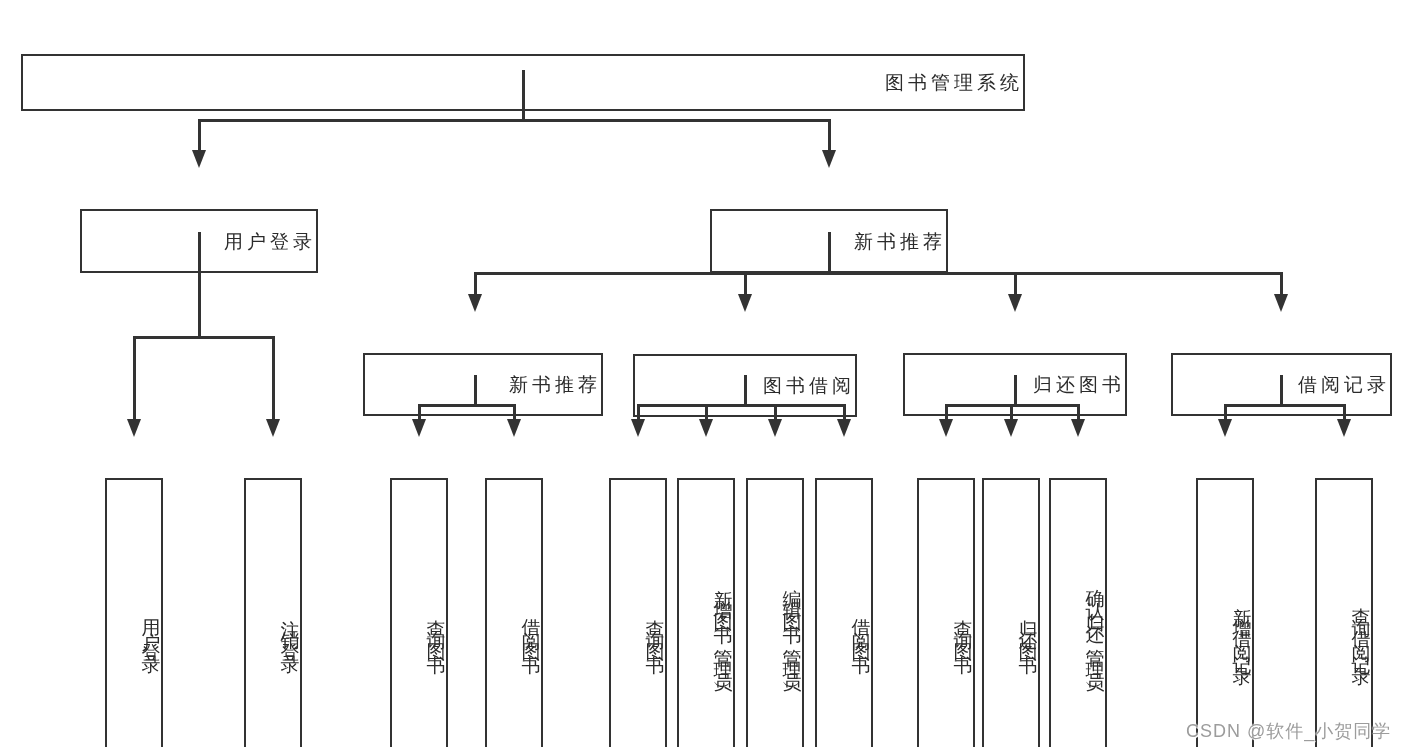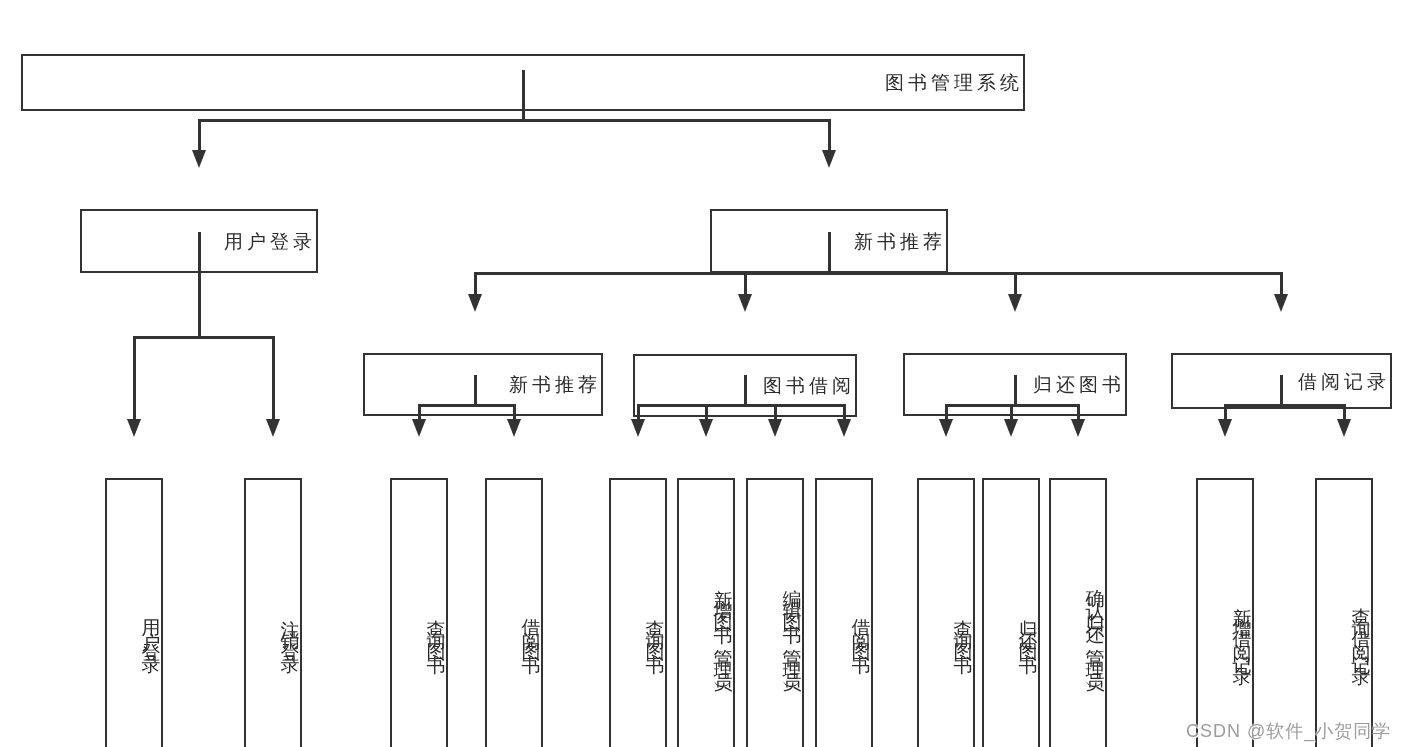--- a/index.html
+++ b/index.html
@@ -62,21 +62,21 @@
 
   <div class="box" style="left:363px;top:312px;width:240px;height:63px;">
     <span class="hlabel">新书推荐</span>
   </div>
   <div class="box" style="left:633px;top:313px;width:224px;height:63px;">
     <span class="hlabel">图书借阅</span>
   </div>
   <div class="box" style="left:903px;top:312px;width:224px;height:63px;">
     <span class="hlabel">归还图书</span>
   </div>
-  <div class="box" style="left:1171px;top:312px;width:221px;height:56px;">
+  <div class="box" style="left:1171px;top:312px;width:221px;height:63px;">
     <span class="hlabel">借阅记录</span>
   </div>
 
   <div class="vline" style="left:474px;top:375px;height:31px;"></div>
   <div class="hline" style="left:419px;top:404px;width:96px;"></div>
   <div class="vline" style="left:418px;top:404px;height:17px;"></div>
   <div class="vline" style="left:513px;top:404px;height:17px;"></div>
   <div class="arrow" style="left:412px;top:419px;"></div>
   <div class="arrow" style="left:507px;top:419px;"></div>
 

